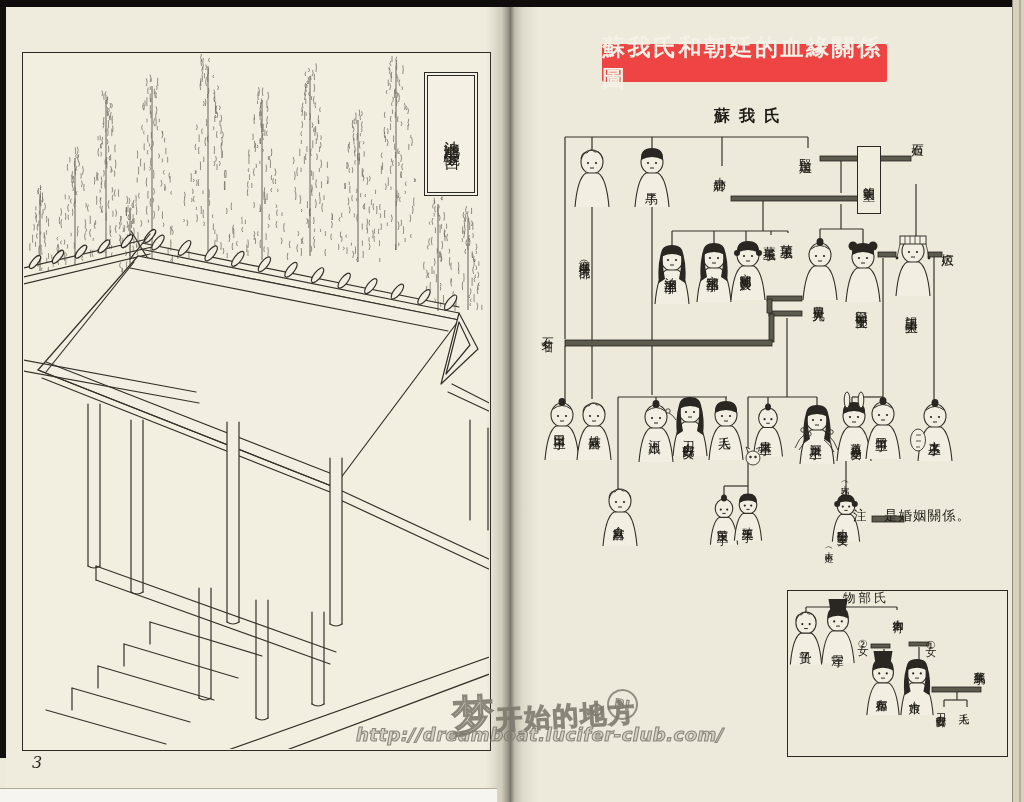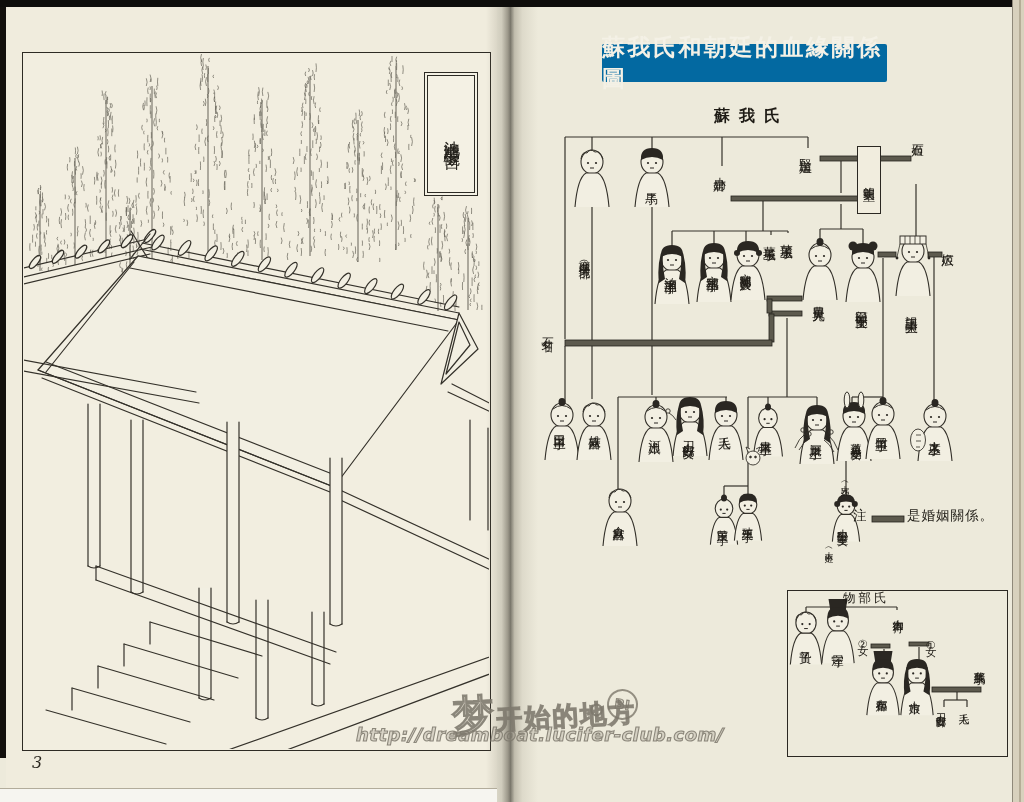--- a/index.html
+++ b/index.html
@@ -31,21 +31,21 @@
                 line-height:1;color:#23211b;}
   .page-number{position:absolute;left:32px;top:753px;font-family:"DejaVu Serif",serif;font-style:italic;
                font-size:16px;color:#2a271f;z-index:3;}
   
   #art{position:absolute;left:0;top:0;width:1024px;height:802px;z-index:2;}
   
   #labels{position:absolute;left:0;top:0;width:1024px;height:802px;z-index:3;pointer-events:none;}
   .v{position:absolute;writing-mode:vertical-rl;text-orientation:upright;font-size:12.5px;
      letter-spacing:1.5px;line-height:1;white-space:nowrap;color:#1e1b15;}
   .h{position:absolute;font-size:13px;line-height:1;white-space:nowrap;color:#1e1b15;}
-  .title-box{position:absolute;left:602px;top:44px;width:285px;height:38px;background:#0369a1;
+  .title-box{position:absolute;left:602px;top:44px;width:285px;height:38px;background:#ef4444;
              border-radius:2px;display:flex;align-items:center;justify-content:center;z-index:3;}
   .title-box span{color:#f4f1e6;font-size:23px;font-weight:bold;letter-spacing:2.5px;}
   .kinmei-box{position:absolute;left:857px;top:146px;width:24px;height:68px;border:1.6px solid #2b2822;
               background:#f1edde;box-sizing:border-box;display:flex;align-items:center;
               justify-content:center;z-index:3;}
   .kinmei-box span{writing-mode:vertical-rl;text-orientation:upright;font-size:12px;line-height:1;
                    letter-spacing:1px;}
   .inset-box{position:absolute;left:787px;top:590px;width:221px;height:167px;border:1.6px solid #2b2822;
              box-sizing:border-box;z-index:2;}
   
@@ -1392,21 +1392,21 @@
       <div class="v" style="left: 857px; top: 637px; font-size: 11px; letter-spacing: 1px;">女②</div>
       <div class="v" style="left: 925px; top: 638px; font-size: 11px; letter-spacing: 1px;">女①</div>
       <div class="v" style="left: 875px; top: 690px; font-size: 11.5px; letter-spacing: 1px;">布都姬</div>
       <div class="v" style="left: 908px; top: 692px; font-size: 11.5px; letter-spacing: 1px;">十市娘</div>
       <div class="v" style="left: 973px; top: 662px; font-size: 11.5px; letter-spacing: 1px;">蘇我馬子</div>
       <div class="v" style="left: 936px; top: 705px; font-size: 10.5px; letter-spacing: 1px;">刀自古郎女</div>
       <div class="v" style="left: 959px; top: 705px; font-size: 10.5px; letter-spacing: 1px;">毛人</div>
       <div class="h" style="left: 673px; top: 108px; font-size: 16px; letter-spacing: 9px; font-weight: bold; margin-left: 41px;">蘇我氏</div>
       <div class="h" style="left: 843px; top: 592px; font-size: 12.5px; letter-spacing: 3px;">物部氏</div>
       <div class="h" style="left: 853px; top: 509px; font-size: 13.5px; letter-spacing: 0px;">注</div>
-      <div class="h" style="left: 907px; top: 509px; font-size: 13.5px; letter-spacing: 1px;">是婚姻關係。</div>
+      <div class="h" style="left: 884px; top: 509px; font-size: 13.5px; letter-spacing: 1px;">是婚姻關係。</div>
     </div>
 
   <div class="wm wm-name abs">梦开始的地方</div>
   <div class="wm wm-dot abs">○</div>
   <div class="wm wm-badge abs">
     <span>B!</span>
   </div>
   <div class="wm wm-url abs">http://dreamboat.lucifer-club.com/</div>
 
   <div class="gutter"></div>

